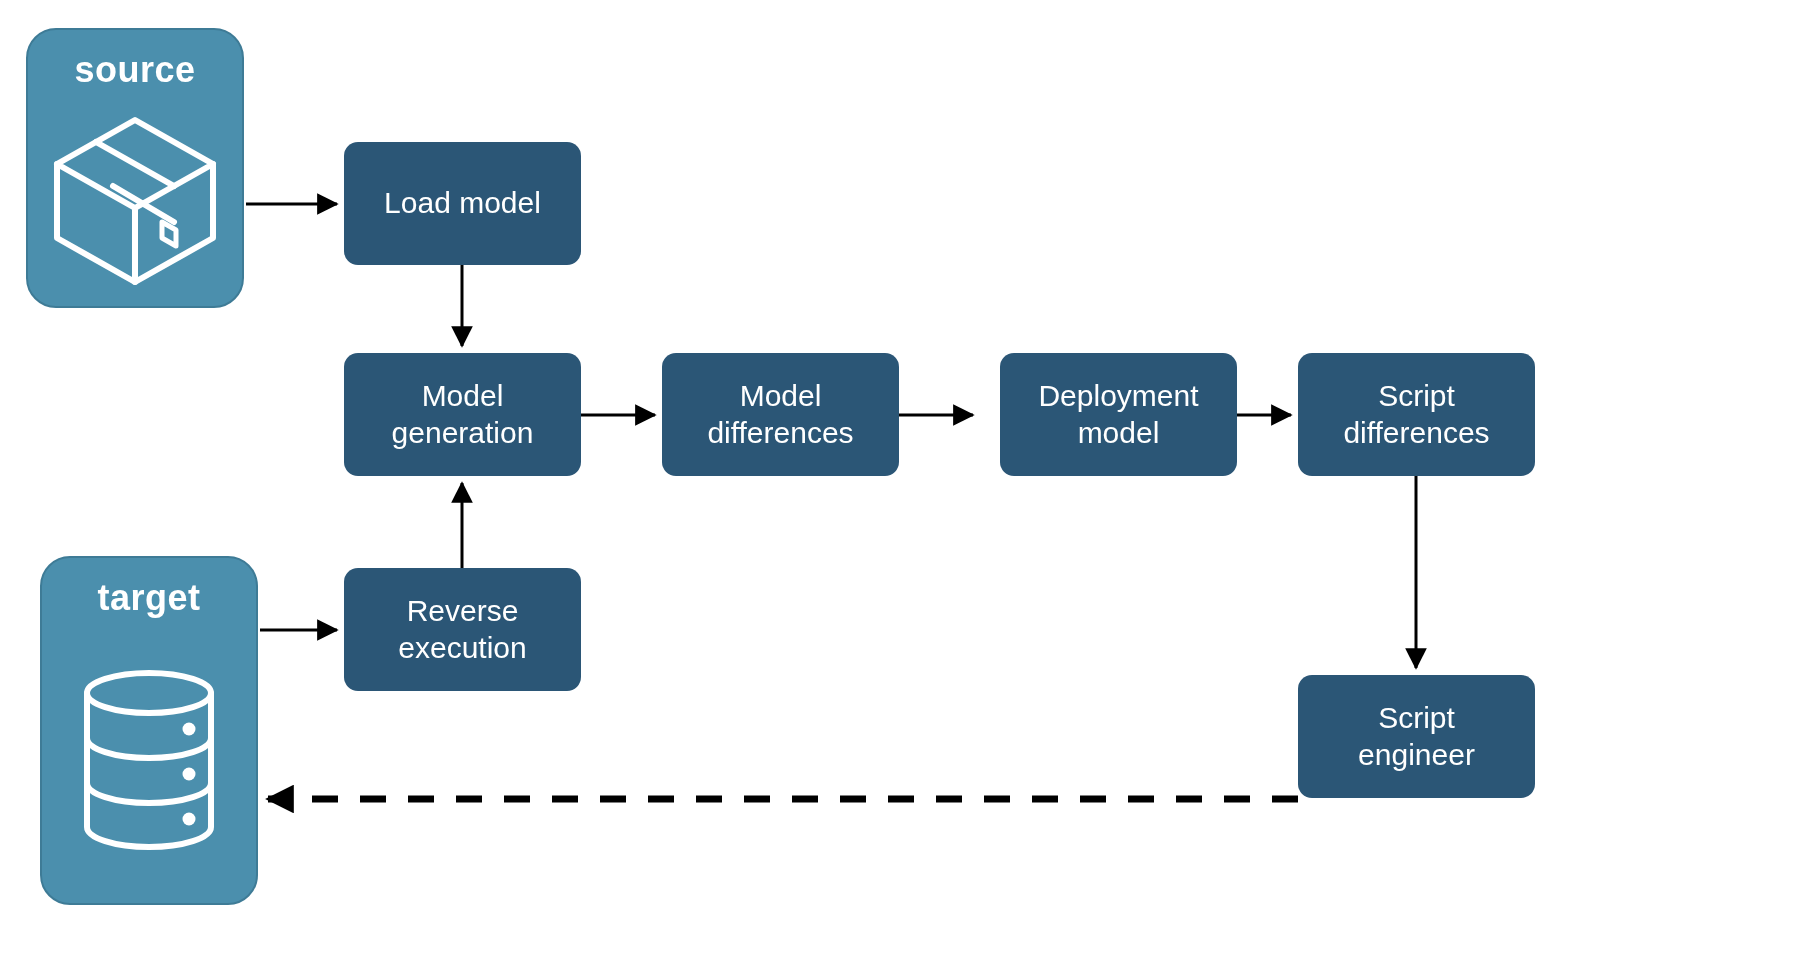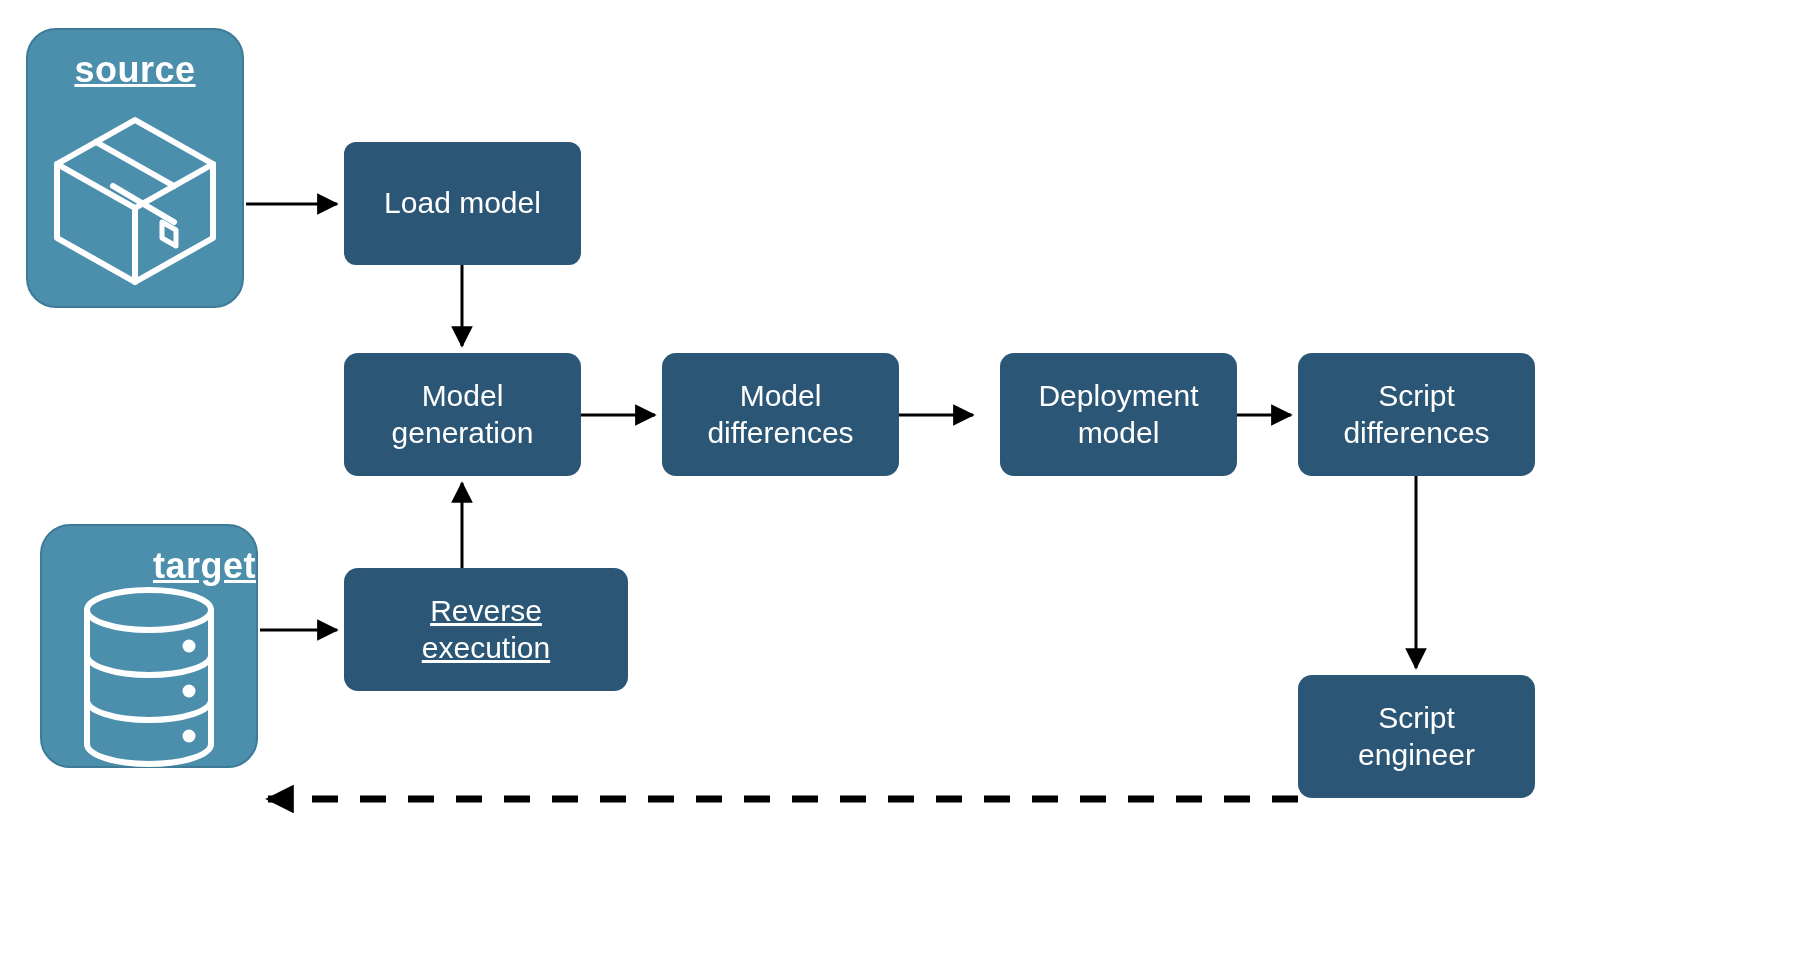--- a/index.html
+++ b/index.html
@@ -35,21 +35,20 @@
     flex-direction: column;
     align-items: center;
   }
   .endpoint-label {
     color: #ffffff;
     font-weight: bold;
     font-size: 36px;
     letter-spacing: 0.5px;
     margin-top: 22px;
     line-height: 1;
-    text-decoration: underline;
   }
   .endpoint-icon {
     flex: 1;
     display: flex;
     align-items: center;
     justify-content: center;
     width: 100%;
   }
   
   .proc {
@@ -114,41 +113,41 @@
 
           <line x1="51" y1="32" x2="129" y2="76"></line>
           <line x1="68" y1="76" x2="129" y2="112"></line>
 
           <polygon points="117,112 131,120 131,136 117,128" stroke-width="5"></polygon>
         </g>
       </svg>
     </div>
   </div>
 
-  <div class="endpoint" style="left:40px; top:524px; width:218px; height:244px;align-items:flex-end;">
+  <div class="endpoint" style="left:40px; top:556px; width:218px; height:349px;">
     <div class="endpoint-label">target</div>
     <div class="endpoint-icon">
       <svg width="160" height="186" viewBox="0 0 160 186" aria-hidden="true">
         <g fill="none" stroke="#ffffff" stroke-width="6" stroke-linejoin="round" stroke-linecap="round">
 
           <ellipse cx="80" cy="26" rx="62" ry="20"></ellipse>
 
           <path d="M18 26 V160 A62 20 0 0 0 142 160 V26"></path>
 
           <path d="M18 71 A62 20 0 0 0 142 71"></path>
           <path d="M18 116 A62 20 0 0 0 142 116"></path>
         </g>
         <circle cx="120" cy="62" r="6.5" fill="#ffffff"></circle>
         <circle cx="120" cy="107" r="6.5" fill="#ffffff"></circle>
         <circle cx="120" cy="152" r="6.5" fill="#ffffff"></circle>
       </svg>
     </div>
   </div>
 
-  <div class="proc" style="left:344px; top:142px; width:237px; height:123px;border-radius:12px;">
+  <div class="proc" style="left:344px; top:142px; width:237px; height:123px;">
     <div>
       <span>Load model</span>
     </div>
   </div>
 
   <div class="proc" style="left:344px; top:353px; width:237px; height:123px;">
     <div>
       <span>Model</span>
       <span>generation</span>
     </div>
@@ -168,21 +167,21 @@
     </div>
   </div>
 
   <div class="proc" style="left:1298px; top:353px; width:237px; height:123px;">
     <div>
       <span>Script</span>
       <span>differences</span>
     </div>
   </div>
 
-  <div class="proc" style="left:344px; top:568px; width:284px; height:123px;text-decoration:underline;">
+  <div class="proc" style="left:344px; top:568px; width:237px; height:123px;">
     <div>
       <span>Reverse</span>
       <span>execution</span>
     </div>
   </div>
 
   <div class="proc" style="left:1298px; top:675px; width:237px; height:123px;">
     <div>
       <span>Script</span>
       <span>engineer</span>

